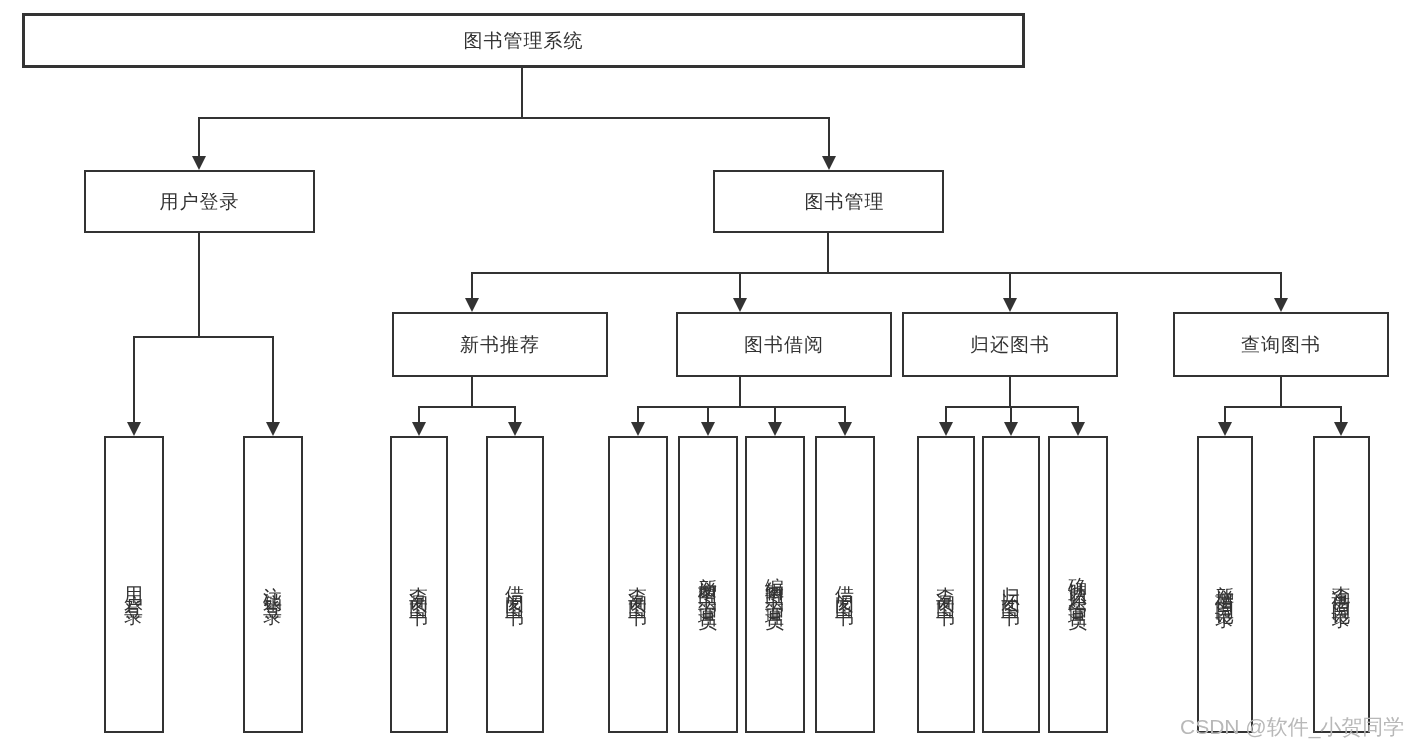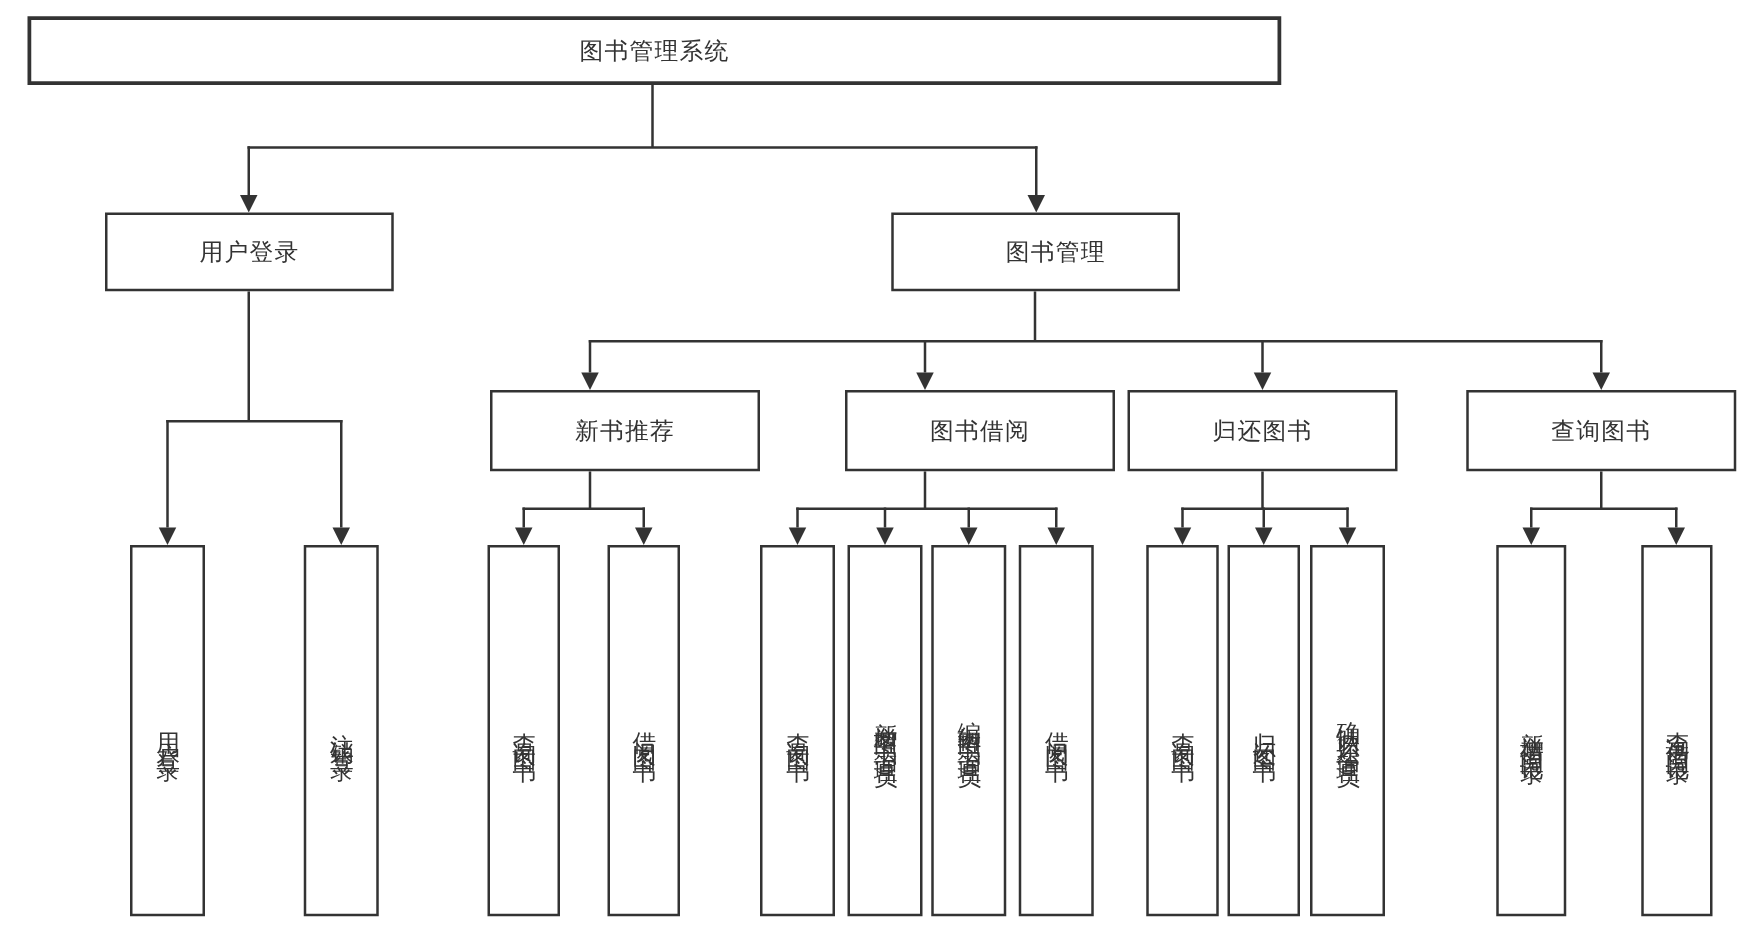--- a/index.html
+++ b/index.html
@@ -180,14 +180,15 @@
     <span>确认归还（管理员）</span>
   </div>
 
   <div class="box vbox long" style="left:1197px;top:436px;width:56px;height:297px;">
     <span>新增借阅记录</span>
   </div>
   <div class="box vbox long" style="left:1313px;top:436px;width:57px;height:297px;">
     <span>查询借阅记录</span>
   </div>
 
+  <div class="watermark">CSDN @软件_小贺同学</div>
 
 </div>
 
 </body></html>

